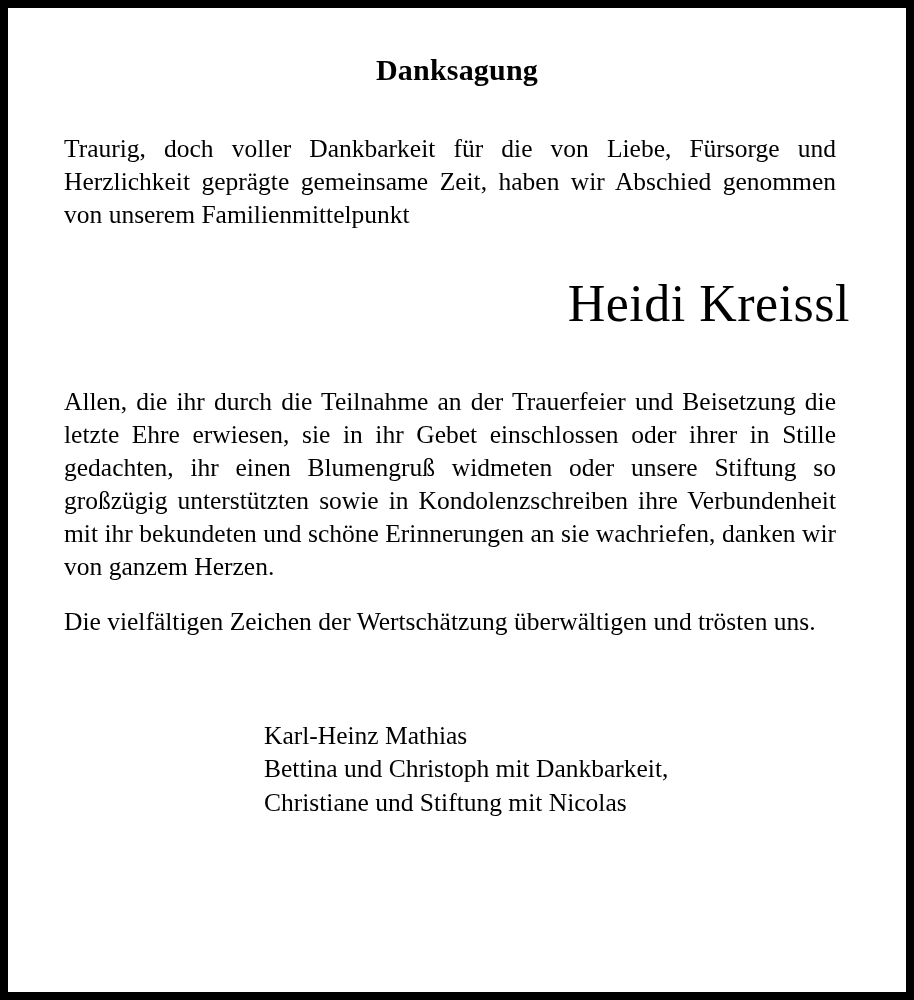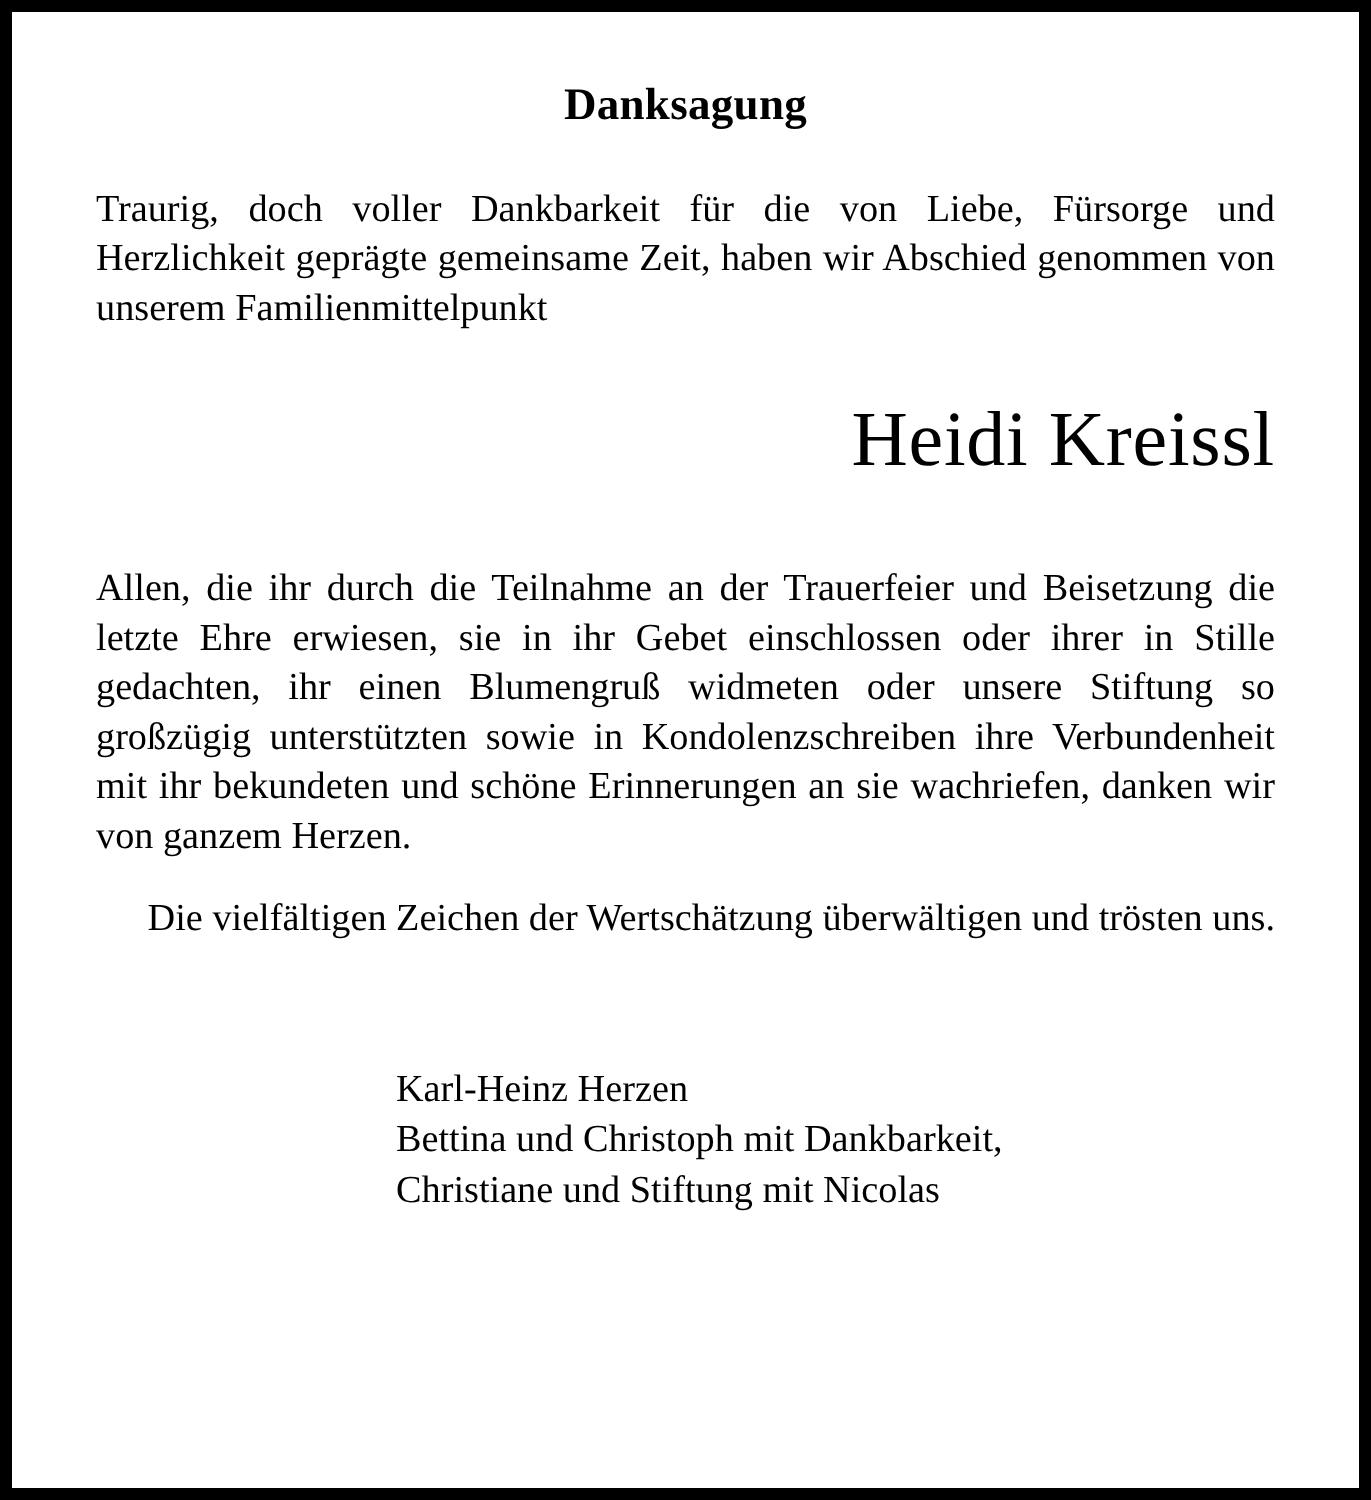--- a/index.html
+++ b/index.html
@@ -28,33 +28,33 @@
     width: 100%;
     height: 100%;
     border: 2px solid #000000;
     padding: 34px 56px 24px 56px;
   }
   .headline {
     text-align: center;
     font-weight: bold;
     font-size: 30px;
     letter-spacing: 0.2px;
-    margin: 10px 0 34px 0;
+    margin: 10px 0 44px 0;
     line-height: 1.2;
   }
   p.body-text {
     font-size: 25.5px;
     line-height: 1.30;
-    margin: 0 0 0 0;
+    margin: 0 14px 0 0;
     text-align: justify;
     text-justify: inter-word;
     hyphens: none;
   }
   p.body-text.no-justify {
-    text-align: right;
+    text-align: left;
   }
   .name {
     text-align: right;
     font-size: 52px;
     line-height: 1.1;
     margin: 44px 0 52px 0;
     font-weight: normal;
     letter-spacing: 0.5px;
   }
   .gap-sm { height: 22px; }
@@ -80,19 +80,19 @@
 
     <div class="name">Heidi Kreissl</div>
 
     <p class="body-text">Allen, die ihr durch die Teilnahme an der Trauerfeier und Beisetzung die letzte Ehre erwiesen, sie in ihr Gebet einschlossen oder ihrer in Stille gedachten, ihr einen Blumengruß widmeten oder unsere Stiftung so großzügig unterstützten sowie in Kondolenzschreiben ihre Verbundenheit mit ihr bekundeten und schöne Erinnerungen an sie wachriefen, danken wir von ganzem Herzen.</p>
 
     <div class="gap-sm"></div>
 
     <p class="body-text no-justify">Die vielfältigen Zeichen der Wertschätzung überwältigen und trösten uns.</p>
 
     <div class="survivors">
-      <div>Karl-Heinz Herzen</div>
+      <div>Karl-Heinz Mathias</div>
       <div>Bettina und Christoph mit Dankbarkeit,</div>
       <div>Christiane und Stiftung mit Nicolas</div>
     </div>
 
   </div>
 </div>
 
 </body></html>

